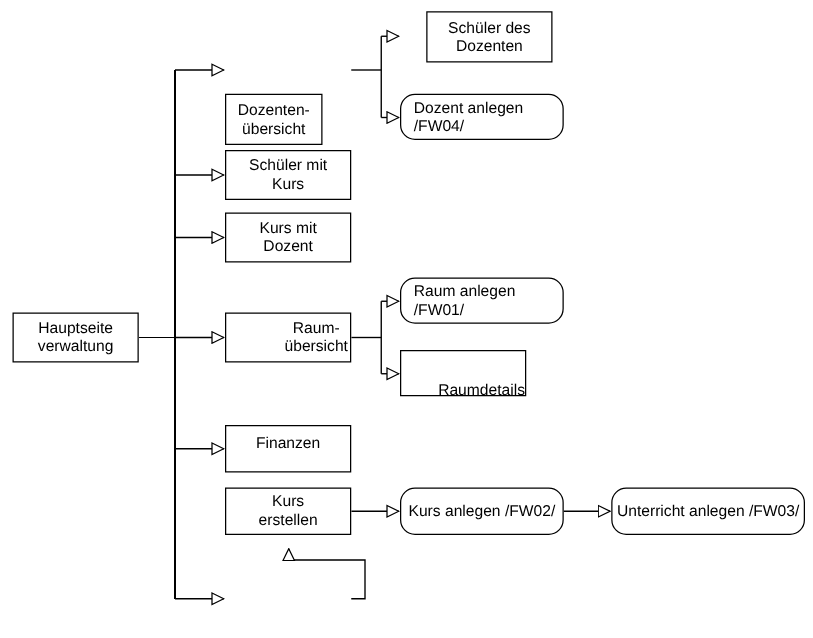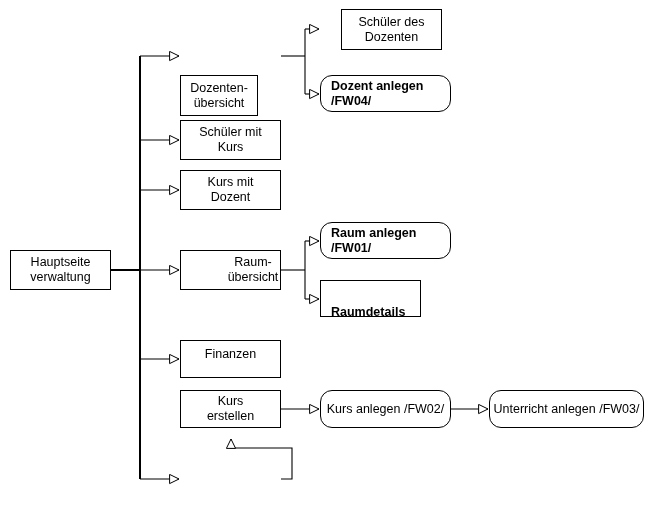--- a/index.html
+++ b/index.html
@@ -38,24 +38,23 @@
     align-items: center;
     justify-content: center;
     text-align: center;
     white-space: pre-line;
     z-index: 2;
   }
   .node.rounded {
     border-radius: 12px;
   }
   .node.pad-left {
-    justify-content: flex-start;
+    justify-content: flex-end;
     text-align: left;
     padding-left: 10px;
-    font-weight: bold;
   }
   .node-label {
     display: block;
     white-space: pre-line;
   }
 </style>
 </head>
 <body>
 
 <div id="diagram-canvas">

